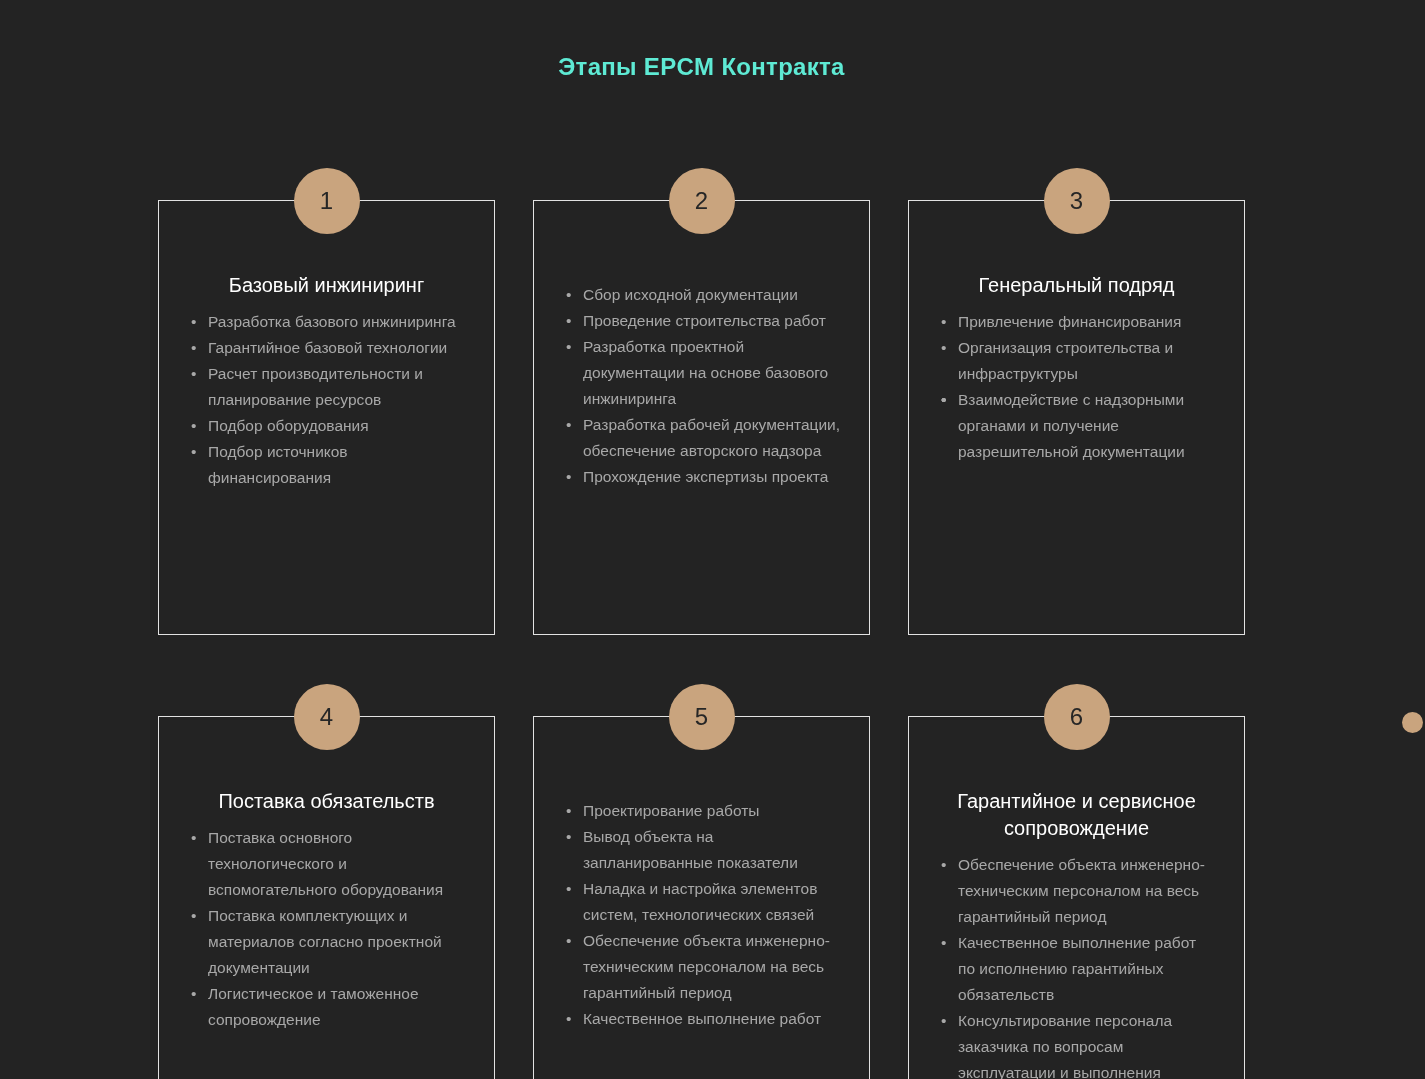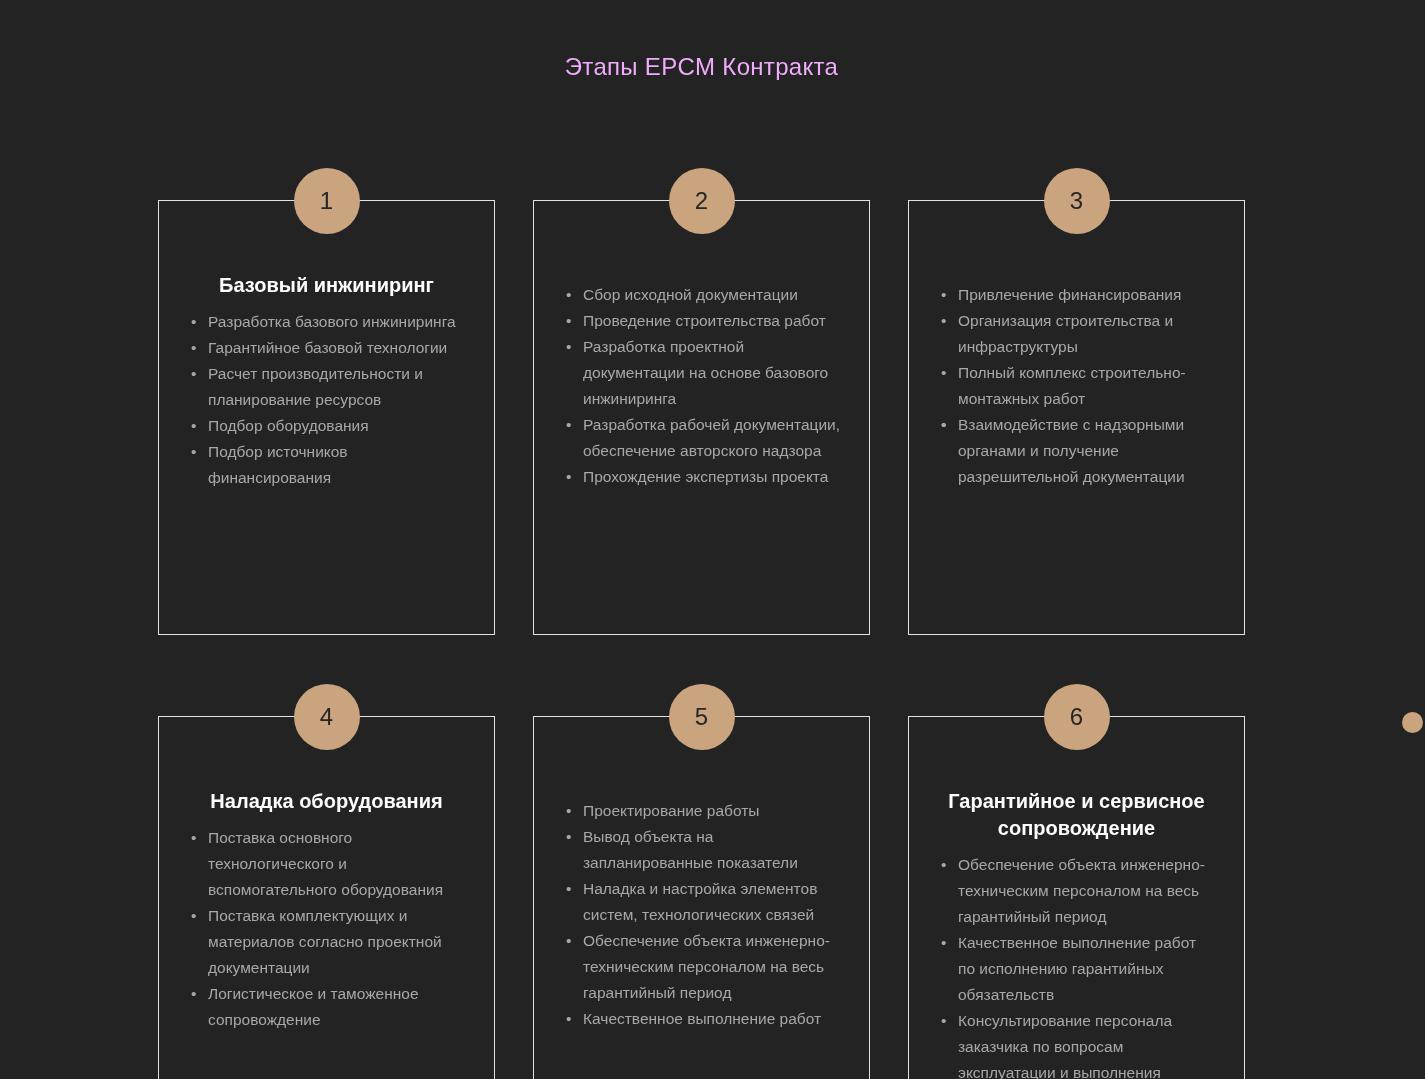--- a/index.html
+++ b/index.html
@@ -12,24 +12,24 @@
     -webkit-font-smoothing: antialiased;
   }
   .container {
     width: 1087px;
     margin-left: 158px;
   }
   .page-title {
     margin: 0;
     padding-top: 52px;
     text-align: center;
-    color: #f0abfc;
+    color: #5eead4;
     font-size: 24px;
     line-height: 29px;
-    font-weight: 400;
+    font-weight: 700;
     letter-spacing: 0.3px;
   }
   .grid {
     margin-top: 119px;
     display: grid;
     grid-template-columns: repeat(3, 337px);
     grid-template-rows: 435px 520px;
     column-gap: 38px;
     row-gap: 81px;
   }
@@ -55,21 +55,21 @@
   .badge span {
     color: #262626;
     font-size: 24px;
     line-height: 1;
   }
   .card-title {
     text-align: center;
     color: #ffffff;
     font-size: 20px;
     line-height: 27px;
-    font-weight: 700;
+    font-weight: 400;
   }
   .items {
     list-style: none;
     margin-top: 10px;
   }
   .items li {
     position: relative;
     padding-left: 21px;
     color: #a8a8a8;
     font-size: 15.5px;
@@ -122,34 +122,35 @@
           <li><span class="dot">•</span><span>Разработка проектной документации на основе базового инжиниринга</span></li>
           <li><span class="dot">•</span><span>Разработка рабочей документации, обеспечение авторского надзора</span></li>
           <li><span class="dot">•</span><span>Прохождение экспертизы проекта</span></li>
         </ul>
   </section>
 
   <section class="card">
     <div class="badge">
       <span>3</span>
     </div>
+    <h2 class="card-title">Генеральный подряд</h2>
     <ul class="items">
           <li><span class="dot">•</span><span>Привлечение финансирования</span></li>
           <li><span class="dot">•</span><span>Организация строительства и инфраструктуры</span></li>
-          <li><span class="dot">•</span><span>Полный комплекс строительно-монтажных работ</span></li>
+          <li><span class="dot">•</span></li>
           <li><span class="dot">•</span></li>
           <li><span class="dot">•</span><span>Взаимодействие с надзорными органами и получение разрешительной документации</span></li>
         </ul>
   </section>
 
   <section class="card">
     <div class="badge">
       <span>4</span>
     </div>
-    <h2 class="card-title">Наладка оборудования</h2>
+    <h2 class="card-title">Поставка обязательств</h2>
     <ul class="items">
           <li><span class="dot">•</span><span>Поставка основного технологического и вспомогательного оборудования</span></li>
           <li><span class="dot">•</span><span>Поставка комплектующих и материалов согласно проектной документации</span></li>
           <li><span class="dot">•</span><span>Логистическое и таможенное сопровождение</span></li>
         </ul>
   </section>
 
   <section class="card">
     <div class="badge">
       <span>5</span>

